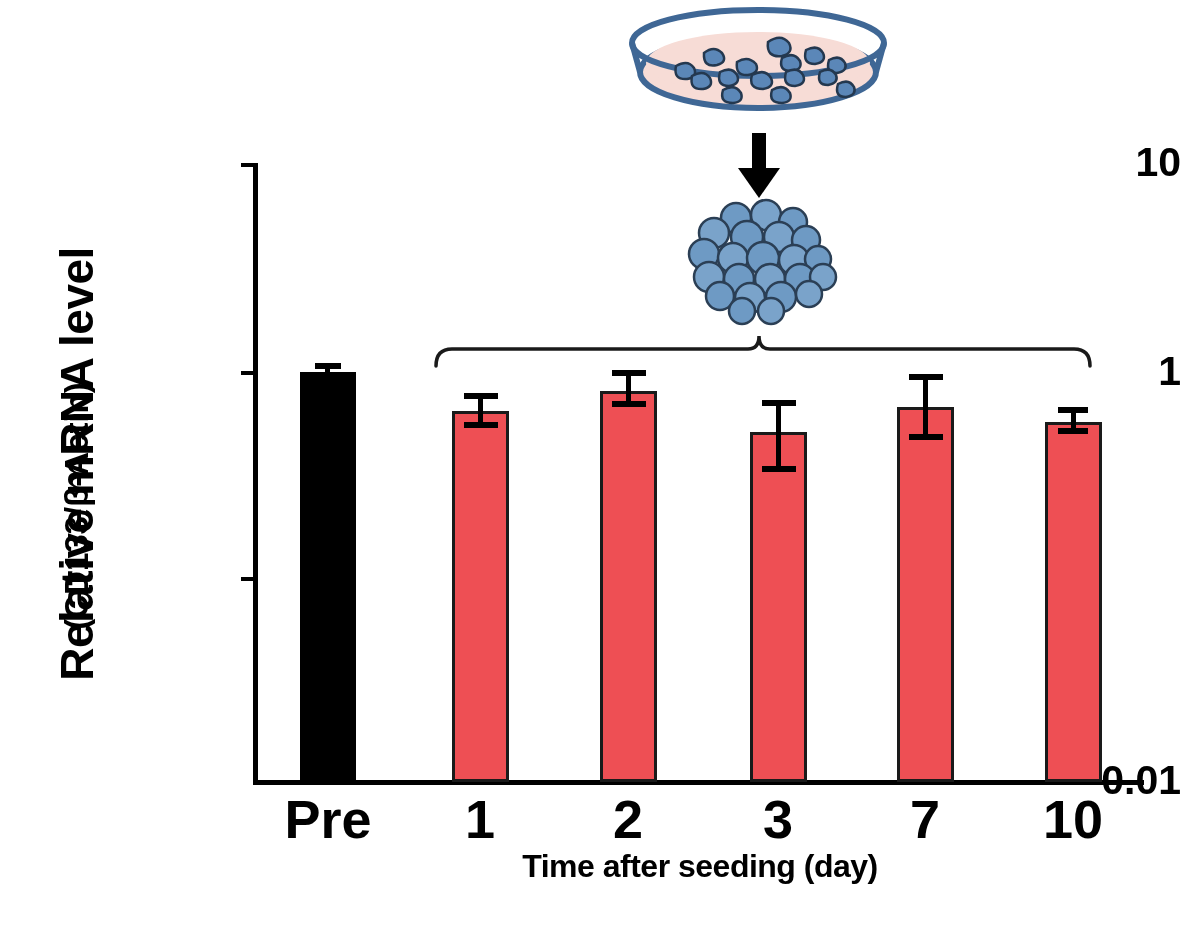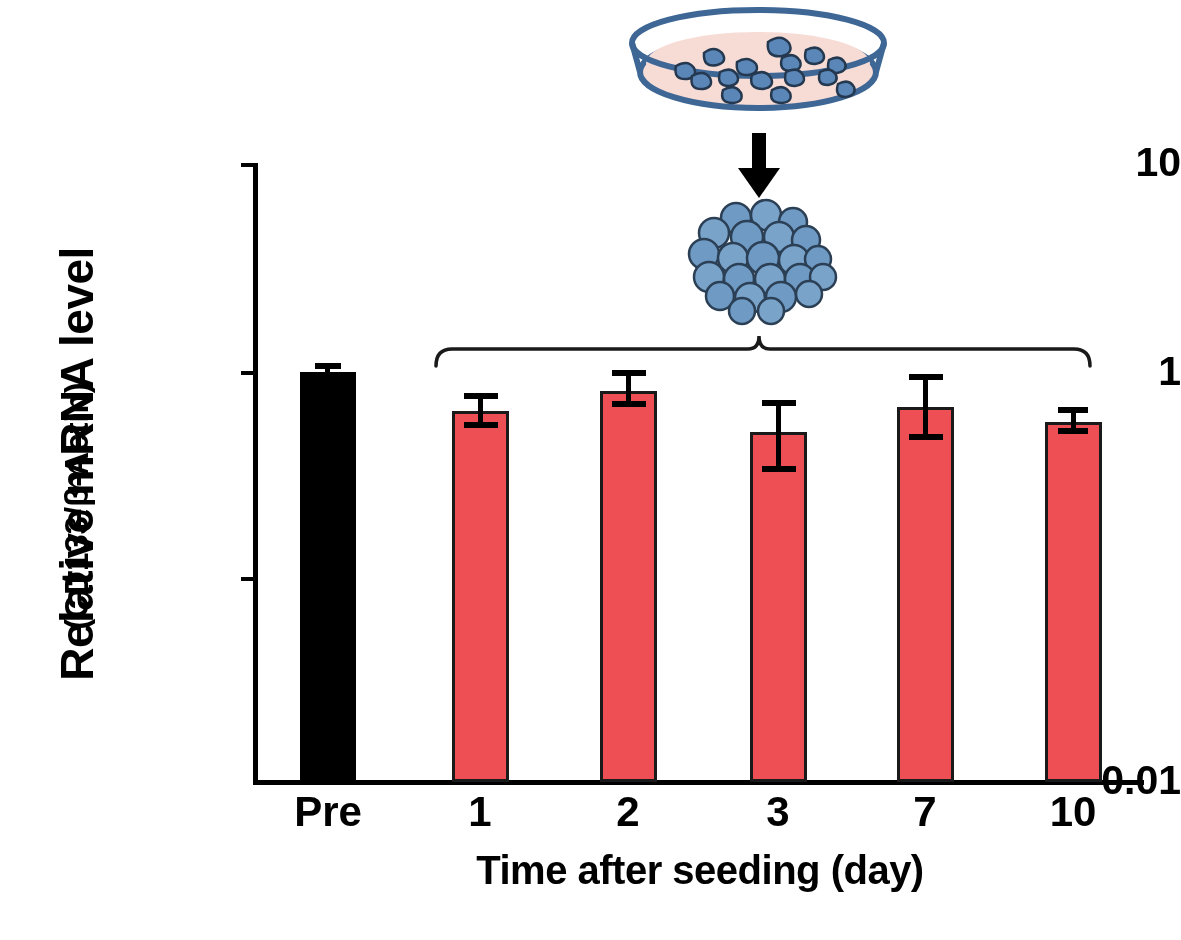--- a/index.html
+++ b/index.html
@@ -61,33 +61,33 @@
     color: #000;
     white-space: nowrap;
     line-height: 1;
   }
 
   
   .xlabel {
     position: absolute;
     top: 788px;
     text-align: center;
-    font-size: 42px;
+    font-size: 54px;
     font-weight: bold;
     color: #000;
     white-space: nowrap;
   }
 
   .xtitle {
     position: absolute;
     top: 848px;
     left: 250px;
     width: 900px;
     text-align: center;
-    font-size: 40px;
+    font-size: 32px;
     font-weight: bold;
     color: #000;
     white-space: nowrap;
     letter-spacing: -0.5px;
   }
 
   
   .bar {
     position: absolute;
     box-sizing: border-box;

